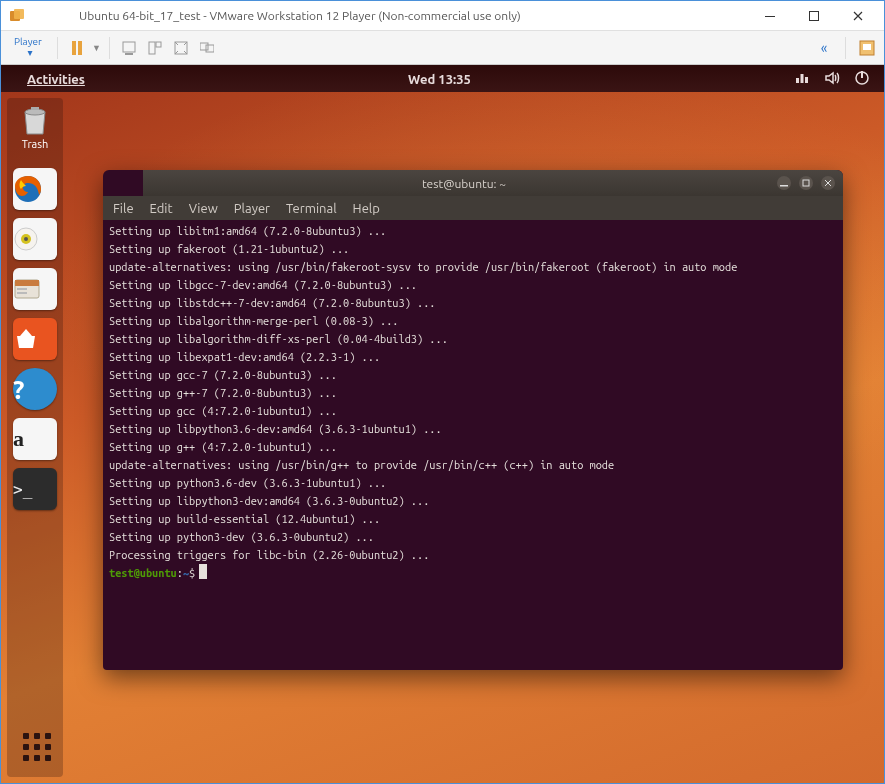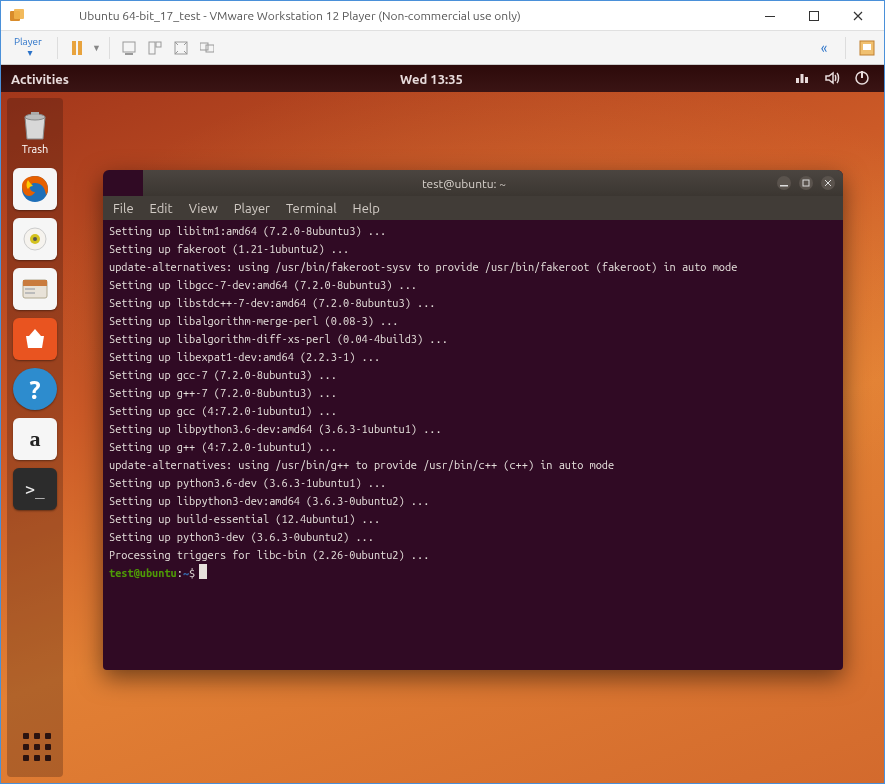--- a/index.html
+++ b/index.html
@@ -19,30 +19,30 @@
 .vm-player-btn { display: flex; align-items: center; color: #2a72c8; font-size: 10px; height: 26px; padding: 0 6px; border: 1px solid transparent; border-radius: 2px; flex-direction: column; }
 .vm-player-btn .tri { margin-left: 4px; }
 .vm-sep { width: 1px; height: 22px; background: #ddd; margin: 0 4px; }
 .vm-tool { width: 22px; height: 22px; display: flex; align-items: center; justify-content: center; color: #e8a33d; }
 .vm-tool.grey { color: #888; }
 .vm-right { margin-left: auto; display: flex; align-items: center; gap: 6px; }
 .vm-tool.blue { color: #2a72c8; }
 
 .guest { flex: 1; background: #56271e; display: flex; flex-direction: column; position: relative; }
 .topbar { height: 27px; background: linear-gradient(#2d0a0a,#3a1414); color: #e8dcdc; display: flex; align-items: center; font-size: 13px; font-weight: 600; }
-.topbar .activities { margin-left: 10px; }
+.topbar .activities { margin-left: 26px; text-decoration: underline; }
 .topbar .clock { flex: 1; text-align: center; }
 .topbar .tray { display: flex; gap: 14px; margin-right: 14px; align-items: center; }
 .tray svg { width: 16px; height: 16px; fill: #e8dcdc; }
 
 .desktop { flex: 1; position: relative; background: linear-gradient(160deg,#a3371b 0%,#cc5a27 35%,#e28034 60%,#d36a2d 100%); overflow: hidden; }
 .desktop::before { content: ""; position: absolute; inset: 0; background: radial-gradient(800px 400px at 60% 30%, rgba(255,180,80,0.25), transparent 60%); }
 
 .launcher { position: absolute; left: 6px; top: 6px; width: 56px; bottom: 6px; background: rgba(30,10,10,0.25); border-radius: 4px; display: flex; flex-direction: column; align-items: center; padding: 6px 0; gap: 8px; }
-.launcher .app { width: 44px; height: 42px; border-radius: 6px; background: #fff; display: flex; align-items: center; justify-content: center; box-shadow: 0 1px 2px rgba(0,0,0,0.4); }
+.launcher .app { width: 44px; height: 42px; border-radius: 6px; background: #fff; display: flex; align-items: center; box-shadow: 0 1px 2px rgba(0,0,0,0.4); }
 .launcher .app.orange { background: #e95420; }
 .launcher .app.blue { background: #1e6fb8; }
 .launcher .app.dark { background: #2c2c2c; }
 .launcher .app.white { background: #f6f6f6; }
 .launcher .trash { background: transparent; box-shadow: none; flex-direction: column; color: #fff; font-size: 11px; height: 56px; }
 .launcher .dots { margin-top: auto; display: grid; grid-template-columns: repeat(3, 6px); gap: 5px; padding-bottom: 10px; margin-left: 4px; }
 .launcher .dots span { width: 6px; height: 6px; background: #2b1310; border-radius: 1px; }
 
 .term-window { position: absolute; left: 102px; top: 78px; width: 740px; height: 500px; background: #300a24; border-radius: 6px 6px 4px 4px; box-shadow: 0 8px 24px rgba(0,0,0,0.5); display: flex; flex-direction: column; overflow: hidden; }
 .term-titlebar { height: 26px; background: linear-gradient(#4b4540,#3b3631); display: flex; align-items: center; color: #d8d2cc; font-size: 12px; padding: 0 8px; margin-left: 40px; }

